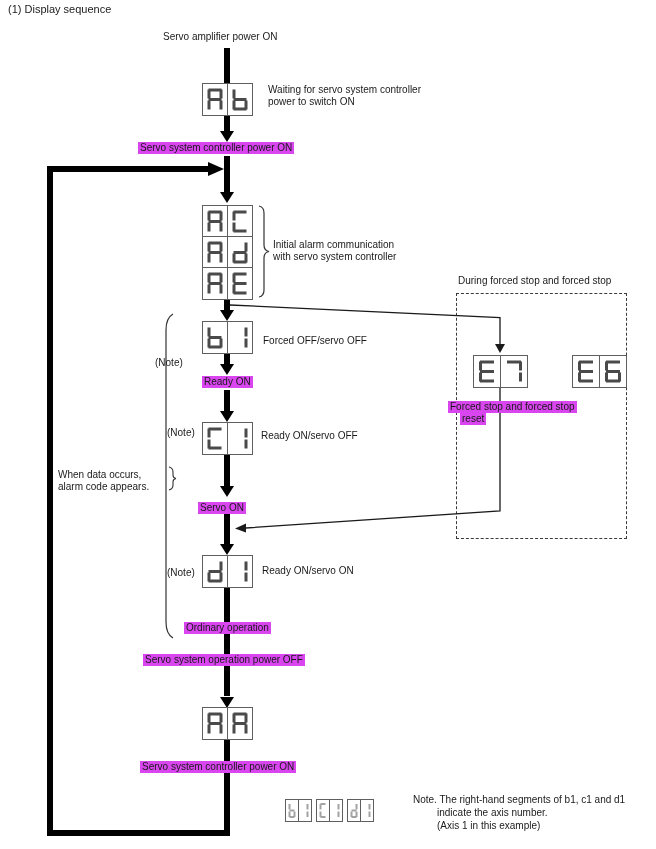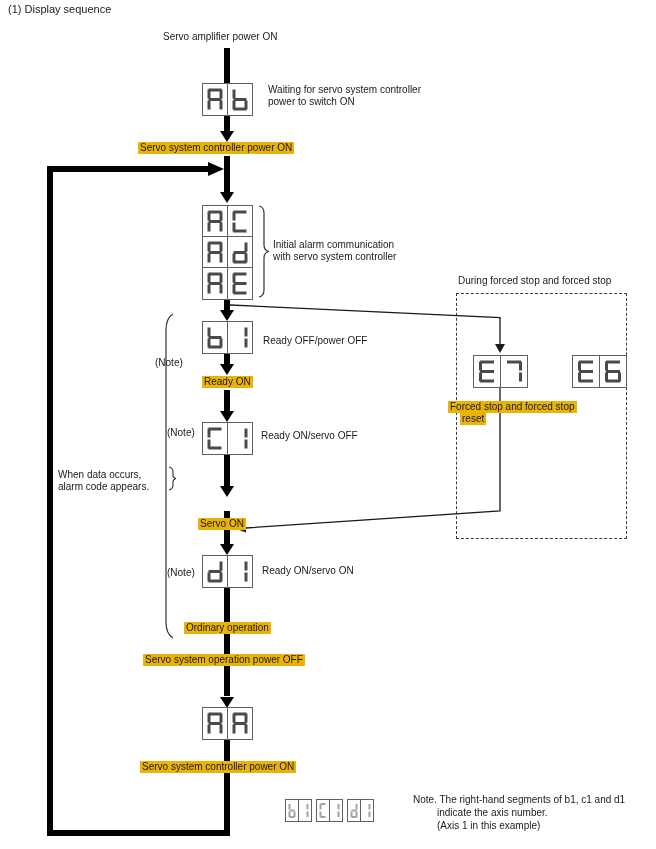--- a/index.html
+++ b/index.html
@@ -1,21 +1,21 @@
 <!DOCTYPE html>
 <html><head>
 <meta charset="utf-8">
 <style>
   html,body{margin:0;padding:0;background:#fff;}
   .page{
     position:relative;width:656px;height:849px;background:#ffffff;overflow:hidden;
     font-family:"Liberation Sans",sans-serif;color:#1a1a1a;
   }
   .lbl{position:absolute;font-size:10px;line-height:11.5px;white-space:nowrap;z-index:2;}
-  .bg{background:#eab308;padding:0 2px;}
+  .bg{background:#d946ef;padding:0 2px;}
   .title{font-size:11px;}
   svg.wires{position:absolute;left:0;top:0;z-index:1;}
   .dashed-box{position:absolute;border:1px dashed #3a3a3a;background:transparent;z-index:0;}
   .seg-box{position:absolute;display:flex;background:#fff;border:1px solid #5f5f5f;z-index:3;}
   .seg-cell{display:block;border-right:1px solid #5f5f5f;line-height:0;}
   .seg-cell:last-child{border-right:none;}
 </style>
 </head>
 <body>
 
@@ -74,36 +74,36 @@
     <div>power to switch ON</div>
   </div>
 
   <div class="lbl bg" style="left:138px;top:142px;">Servo system controller power ON</div>
 
   <div class="lbl" style="left:273px;top:239px;">
     <div>Initial alarm communication</div>
     <div>with servo system controller</div>
   </div>
 
-  <div class="lbl" style="left:263px;top:335px;">Ready OFF/power OFF</div>
+  <div class="lbl" style="left:263px;top:335px;">Forced OFF/servo OFF</div>
 
   <div class="lbl" style="left:155px;top:357px;">(Note)</div>
 
   <div class="lbl bg" style="left:202px;top:376px;">Ready ON</div>
 
   <div class="lbl" style="left:167px;top:427px;">(Note)</div>
 
   <div class="lbl" style="left:261px;top:430px;">Ready ON/servo OFF</div>
 
   <div class="lbl" style="left:58px;top:469px;">
     <div>When data occurs,</div>
     <div>alarm code appears.</div>
   </div>
 
-  <div class="lbl bg" style="left:198px;top:518px;text-align:right;">Servo ON</div>
+  <div class="lbl bg" style="left:198px;top:502px;text-align:right;">Servo ON</div>
 
   <div class="lbl" style="left:167px;top:567px;">(Note)</div>
 
   <div class="lbl" style="left:262px;top:565px;">Ready ON/servo ON</div>
 
   <div class="lbl bg" style="left:184px;top:614px;margin-top:8px;">Ordinary operation</div>
 
   <div class="lbl bg" style="left:143px;top:654px;">Servo system operation power OFF</div>
 
   <div class="lbl bg" style="left:140px;top:761px;">Servo system controller power ON</div>

